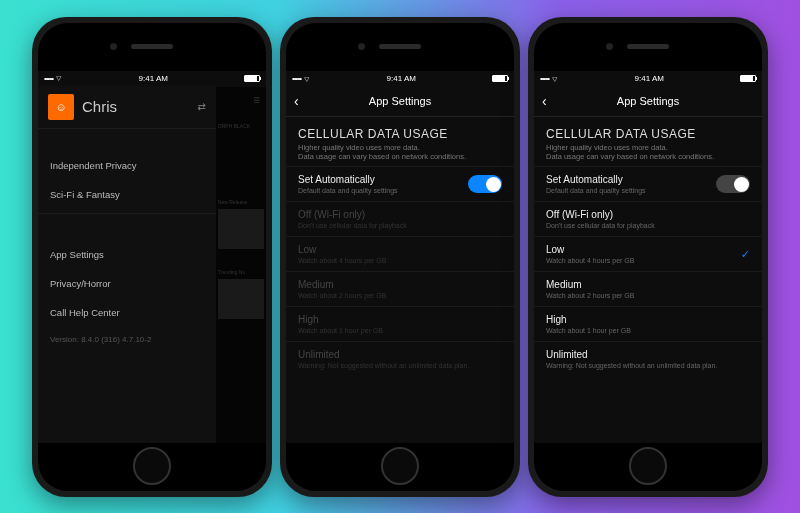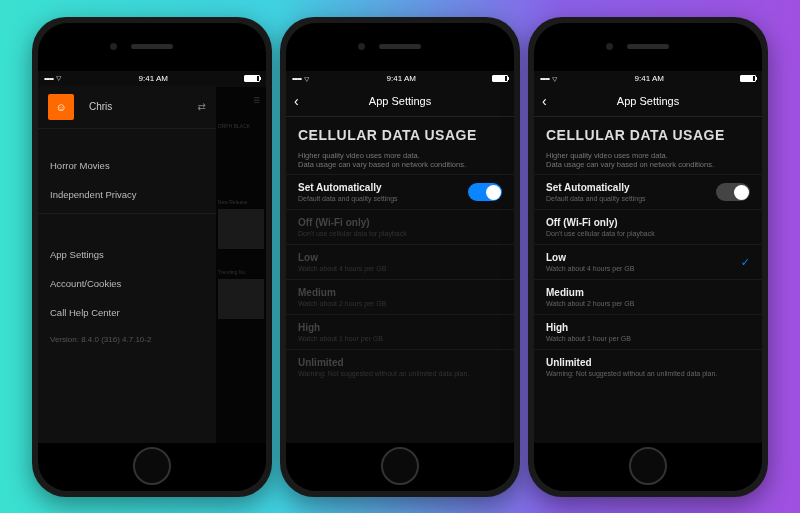--- a/index.html
+++ b/index.html
@@ -15,44 +15,44 @@
   .status-left,.status-right { display:flex; align-items:center; gap:2px; }
   .dots { letter-spacing:-1px; }
   .wifi-ic { font-size:8px; }
   .batt { width:16px; height:7px; border:1px solid #fff; border-radius:1px; position:relative; }
   .batt::after { content:''; position:absolute; right:-2px; top:1px; width:1px; height:3px; background:#fff; }
   .batt-fill { background:#fff; height:100%; width:85%; }
   .nav-bar { height:30px; display:flex; align-items:center; justify-content:center; position:relative; border-bottom:1px solid #222; }
   .back-arrow { position:absolute; left:8px; font-size:14px; color:#fff; }
   .nav-title { font-size:11px; color:#fff; }
   .section-head { padding:10px 12px 4px; }
-  .section-title { font-size:14px; color:#ddd; letter-spacing:0.5px; font-weight:700; }
-  .section-sub { font-size:7.5px; color:#777; line-height:1.3; margin-top:8px; }
+  .section-title { font-size:12px; color:#ddd; letter-spacing:0.5px; font-weight:400; }
+  .section-sub { font-size:7.5px; color:#777; line-height:1.3; margin-top:2px; }
   .row { padding:7px 12px; border-top:1px solid #1a1a1a; display:flex; align-items:center; justify-content:space-between; }
   .row-main { display:flex; flex-direction:column; flex:1; }
-  .row-label { font-size:10px; color:#eee; line-height:1.2;font-weight:bold; }
+  .row-label { font-size:10px; color:#eee; line-height:1.2; }
   .row-sub { font-size:7px; color:#666; margin-top:1px; }
   .row.disabled .row-label { color:#444; }
   .row.disabled .row-sub { color:#333; }
   .toggle { width:34px; height:18px; border-radius:10px; position:relative; flex-shrink:0; }
   .toggle.on { background:#0a84ff; }
   .toggle.off { background:#444; }
   .toggle-knob { width:15px; height:15px; background:#fff; border-radius:50%; position:absolute; top:1.5px; }
   .toggle.on .toggle-knob { right:1.5px; }
   .toggle.off .toggle-knob { right:1.5px; }
   .check { color:#0a84ff; font-size:11px; }
   
   .sidebar { width:78%; height:100%; background:#101010; display:flex; flex-direction:column; position:relative; z-index:2; }
   .side-behind { position:absolute; right:0; top:16px; bottom:0; width:22%; background:#050505; z-index:1; padding:6px 2px; overflow:hidden; }
   .hamb { color:#333; font-size:12px; text-align:right; padding-right:4px; }
   .behind-item { font-size:5px; color:#333; margin-top:16px; white-space:nowrap; }
   .poster { width:100%; height:40px; background:#1a1a1a; margin-top:4px; font-size:5px; color:#444; display:flex; align-items:center; justify-content:center; }
   .side-header { display:flex; align-items:center; padding:8px 10px; gap:8px; border-bottom:1px solid #1c1c1c; }
   .avatar { width:26px; height:26px; background:#ff6a00; border-radius:2px; display:flex; align-items:center; justify-content:center; font-size:11px; }
-  .username { flex:1; font-size:10px; color:#ccc;margin-left:7px; }
+  .username { flex:1; font-size:15px; color:#ccc; }
   .sync-ic { font-size:10px; color:#888; }
   .side-item { padding:9px 12px; font-size:9.5px; color:#bbb; }
   .side-divider { height:1px; background:#1c1c1c; margin:4px 0; }
   .side-spacer { height:22px; }
   .side-version { padding:8px 12px; font-size:8px; color:#555; }
 </style>
 </head>
 <body>
 
 <div class="phone">
@@ -84,26 +84,26 @@
       </div>
       <div class="sidebar">
         <div class="side-header">
           <div class="avatar">
               <span>☺</span>
             </div>
           <div class="username">Chris</div>
           <div class="sync-ic">⇄</div>
         </div>
         <div class="side-spacer"></div>
-        <div class="side-item">Horror Movies</div>
         <div class="side-item">Independent Privacy</div>
+        <div class="side-item">Sci-Fi &amp; Fantasy</div>
         <div class="side-divider"></div>
         <div class="side-spacer"></div>
         <div class="side-item">App Settings</div>
-        <div class="side-item">Account/Cookies</div>
+        <div class="side-item">Privacy/Horror</div>
         <div class="side-item">Call Help Center</div>
         <div class="side-version">Version: 8.4.0 (316) 4.7.10-2</div>
       </div>
     </div>
     <div class="home-btn"></div>
   </div>
 </div>
 
 <div class="phone">
   <div class="phone-inner">

